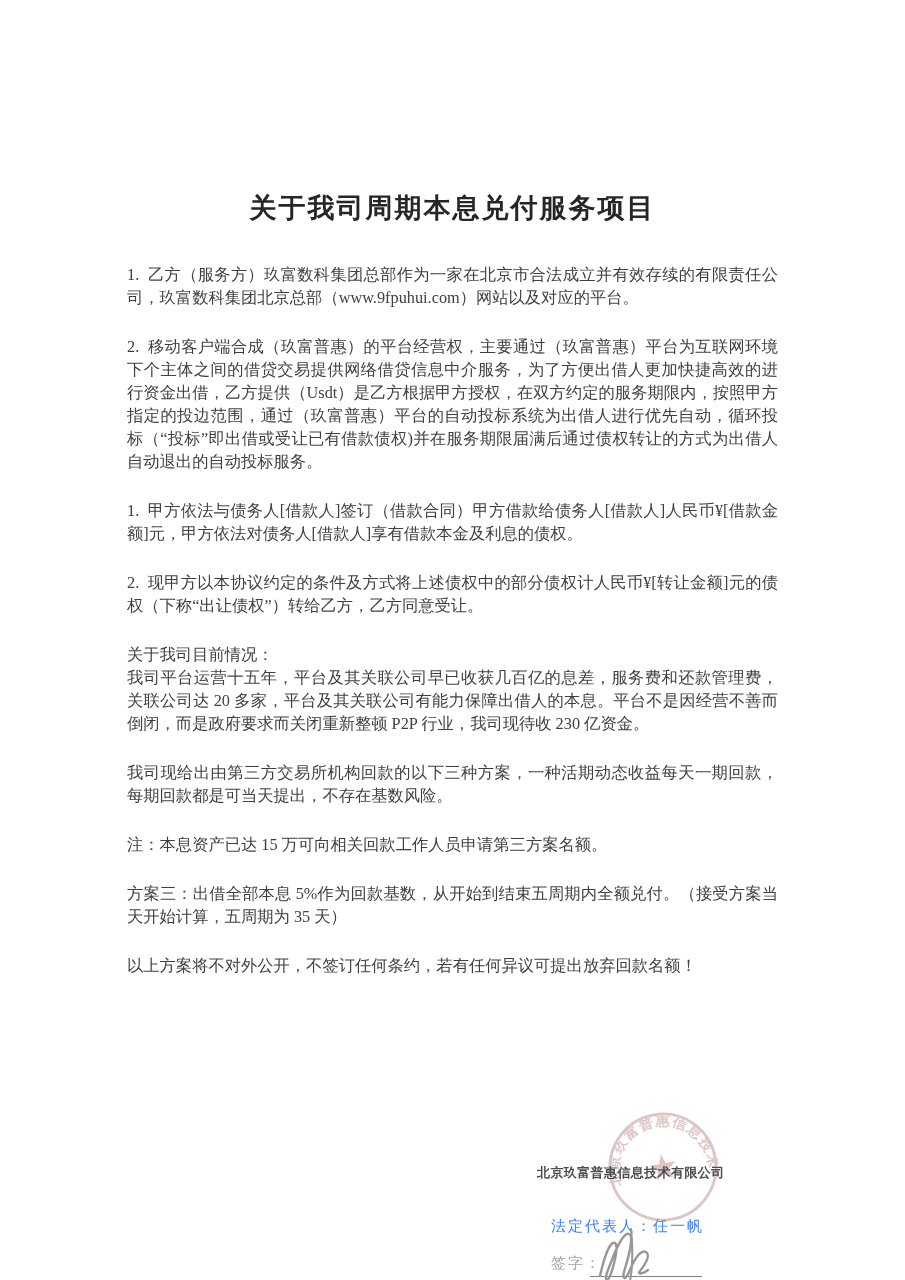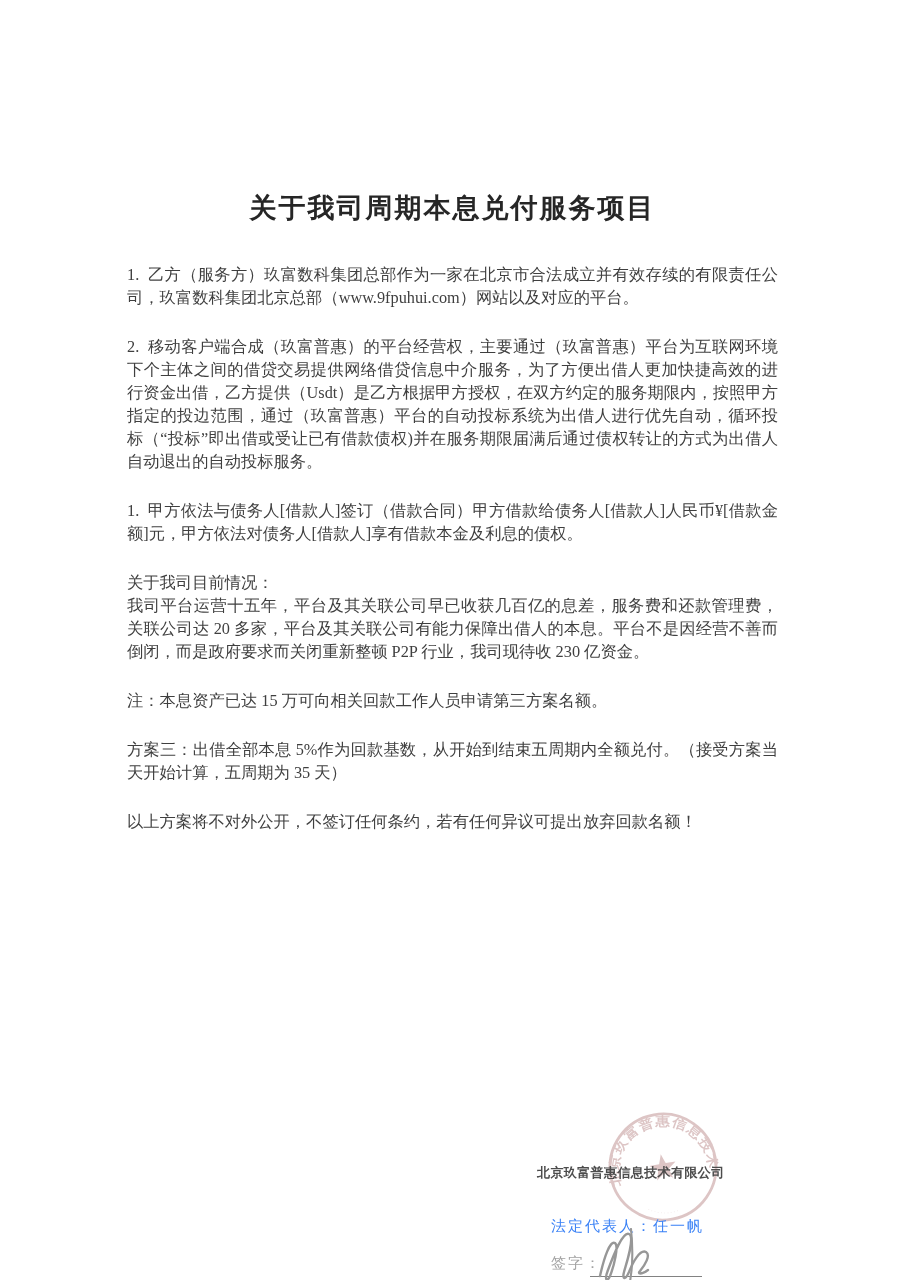--- a/index.html
+++ b/index.html
@@ -61,22 +61,24 @@
 <body>
 
 <div class="canvas">
 
   <h1 class="doc-title">关于我司周期本息兑付服务项目</h1>
 
   <div id="paragraphs" class="doc-body">
       <div class="para">1.  乙方（服务方）玖富数科集团总部作为一家在北京市合法成立并有效存续的有限责任公司，玖富数科集团北京总部（www.9fpuhui.com）网站以及对应的平台。</div>
       <div class="para">2.  移动客户端合成（玖富普惠）的平台经营权，主要通过（玖富普惠）平台为互联网环境下个主体之间的借贷交易提供网络借贷信息中介服务，为了方便出借人更加快捷高效的进行资金出借，乙方提供（Usdt）是乙方根据甲方授权，在双方约定的服务期限内，按照甲方指定的投边范围，通过（玖富普惠）平台的自动投标系统为出借人进行优先自动，循环投标（“投标”即出借或受让已有借款债权)并在服务期限届满后通过债权转让的方式为出借人自动退出的自动投标服务。</div>
       <div class="para">1.  甲方依法与债务人[借款人]签订（借款合同）甲方借款给债务人[借款人]人民币¥[借款金额]元，甲方依法对债务人[借款人]享有借款本金及利息的债权。</div>
+      <div class="para">2.  现甲方以本协议约定的条件及方式将上述债权中的部分债权计人民币¥[转让金额]元的债权（下称“出让债权”）转给乙方，乙方同意受让。</div>
       <div class="para">关于我司目前情况：
 我司平台运营十五年，平台及其关联公司早已收获几百亿的息差，服务费和还款管理费，关联公司达 20 多家，平台及其关联公司有能力保障出借人的本息。平台不是因经营不善而倒闭，而是政府要求而关闭重新整顿 P2P 行业，我司现待收 230 亿资金。</div>
+      <div class="para">我司现给出由第三方交易所机构回款的以下三种方案，一种活期动态收益每天一期回款，每期回款都是可当天提出，不存在基数风险。</div>
       <div class="para">注：本息资产已达 15 万可向相关回款工作人员申请第三方案名额。</div>
       <div class="para">方案三：出借全部本息 5%作为回款基数，从开始到结束五周期内全额兑付。（接受方案当天开始计算，五周期为 35 天）</div>
       <div class="para">以上方案将不对外公开，不签订任何条约，若有任何异议可提出放弃回款名额！</div>
     </div>
 
   <svg class="seal-svg" width="118" height="118" viewBox="0 0 118 118" aria-hidden="true">
     <defs>
       <path id="seal-arc-top" d="M 15,72 A 45,45 0 1 1 103,72" fill="none"></path>
       <path id="seal-arc-bottom" d="M 33,97 A 40,40 0 0 0 85,97" fill="none"></path>
     </defs>

